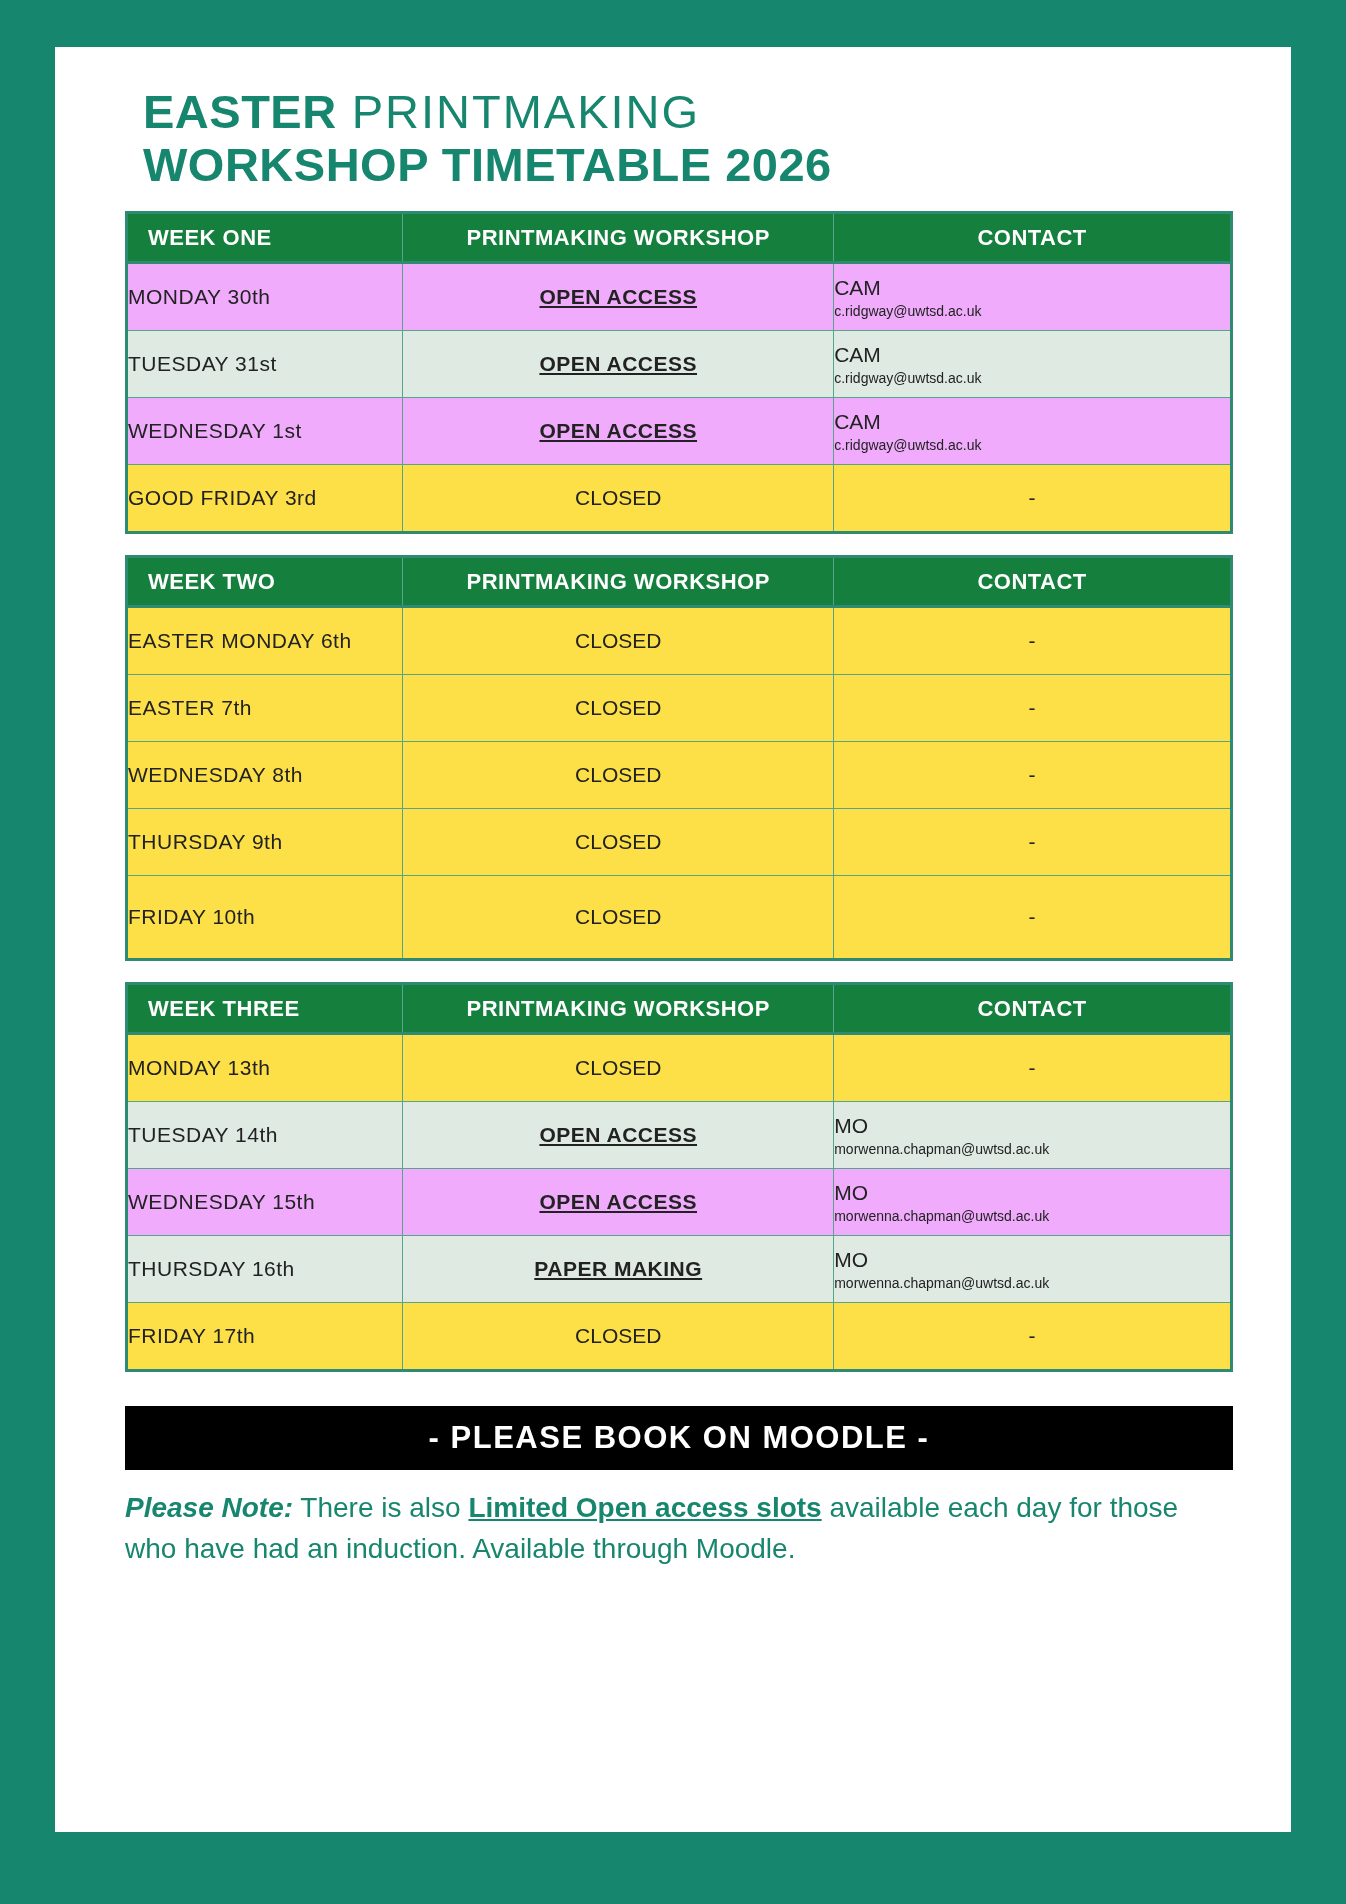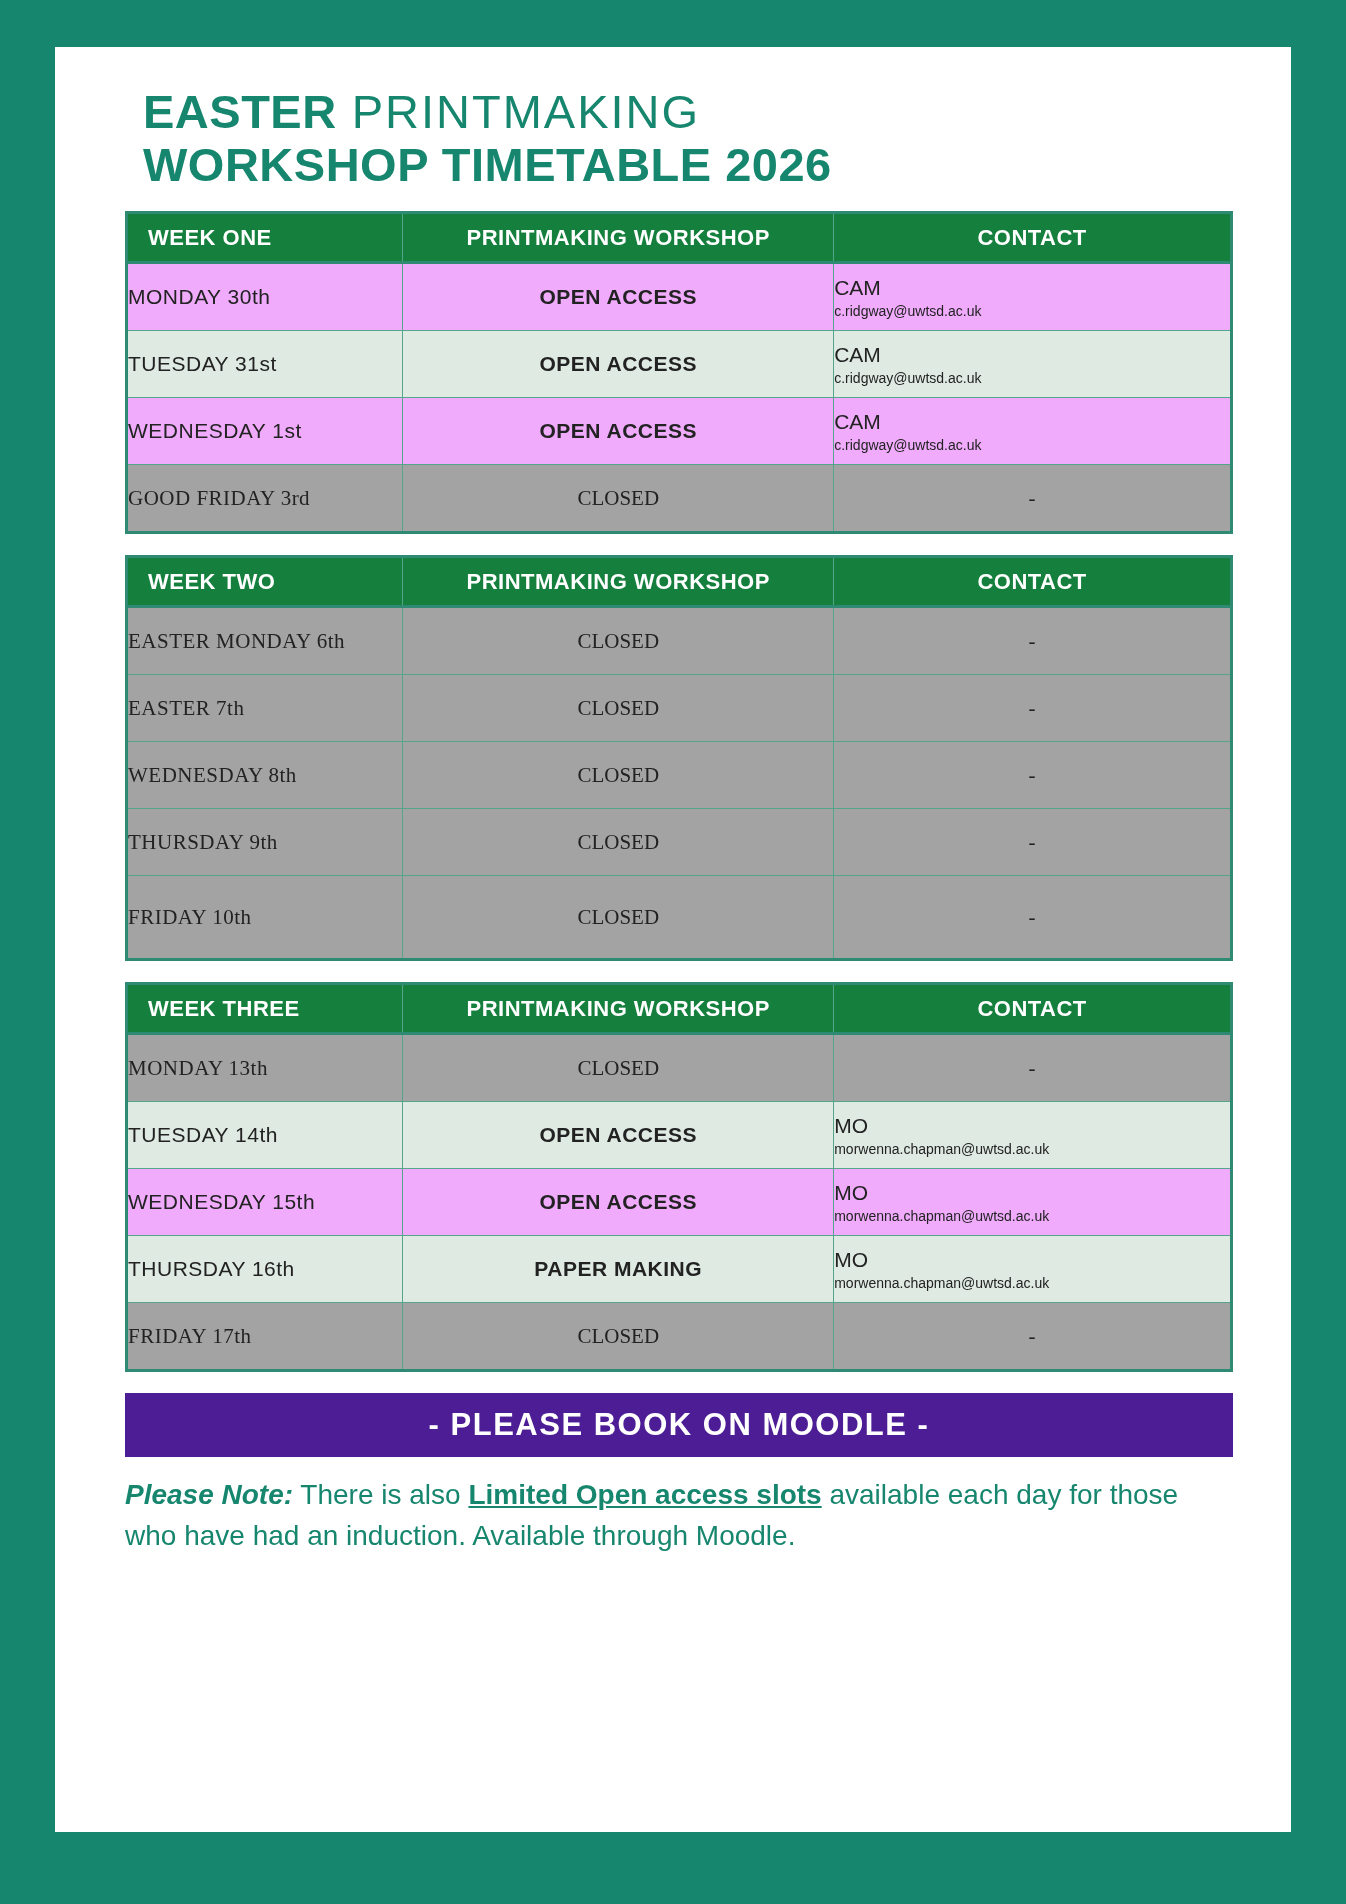--- a/index.html
+++ b/index.html
@@ -61,41 +61,41 @@
   table.tt td {
     border: 1.5px solid #55A58C;
     height: 66px;
     padding: 0;
     font-size: 21px;
     color: #222222;
     vertical-align: middle;
   }
   tr.r-white td { background: #f0abfc; }
   tr.r-mint  td { background: #DFEAE3; }
-  tr.r-peach td { background: #a3a3a3; font-family: Liberation Serif, serif; }
+  tr.r-peach td { background: #fde047; }
   tr.r-tall  td { height: 82px; }
 
   td.day { text-align: left; padding-left: 22px; letter-spacing: 0.5px; }
   td.ws  { text-align: center; }
-  td.ws.bold { font-weight: bold; letter-spacing: 0.5px; }
+  td.ws.bold { font-weight: bold; letter-spacing: 0.5px; text-decoration: underline; }
   td.contact { text-align: left; padding: 8px 10px 8px 24px; }
   td.contact .cname  { font-size: 21px; margin-bottom: 3px; }
   td.contact .cemail { font-size: 14px; }
   td.contact.dash { text-align: center; padding: 0; }
 
   
   .banner {
-    background: #4c1d95;
+    background: #000000;
     color: #ffffff;
     font-weight: bold;
     font-size: 31px;
     letter-spacing: 1.5px;
     text-align: center;
     padding: 14px 0;
-    margin-top: 21px;
+    margin-top: 34px;
   }
 
   
   p.note {
     color: #17866E;
     font-size: 28px;
     line-height: 1.45;
     margin: 18px 0 0 0;
   }
   p.note .note-label { font-weight: bold; font-style: italic; }

